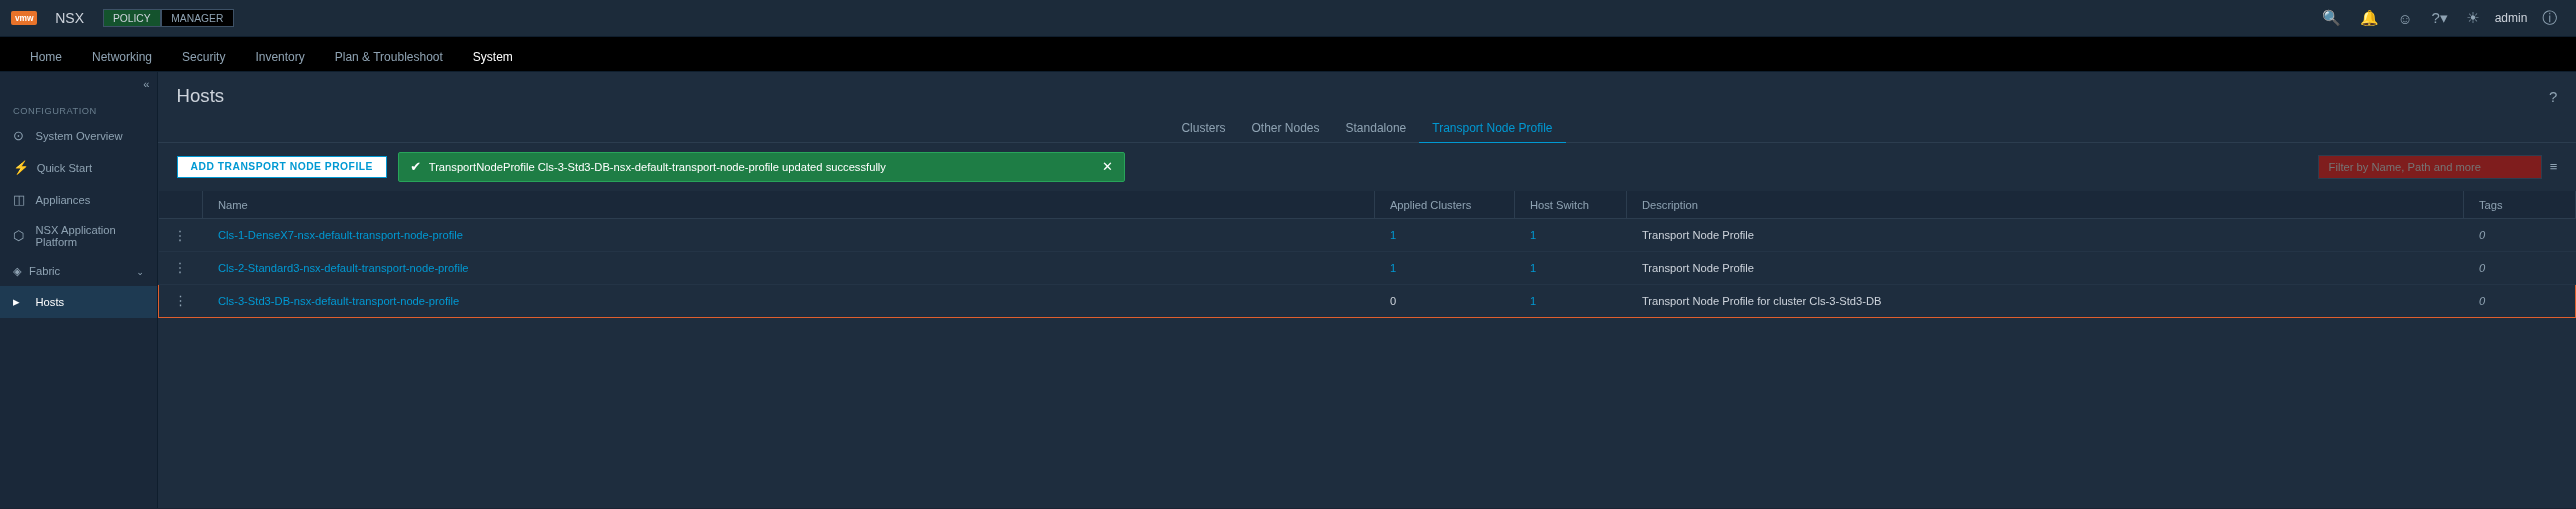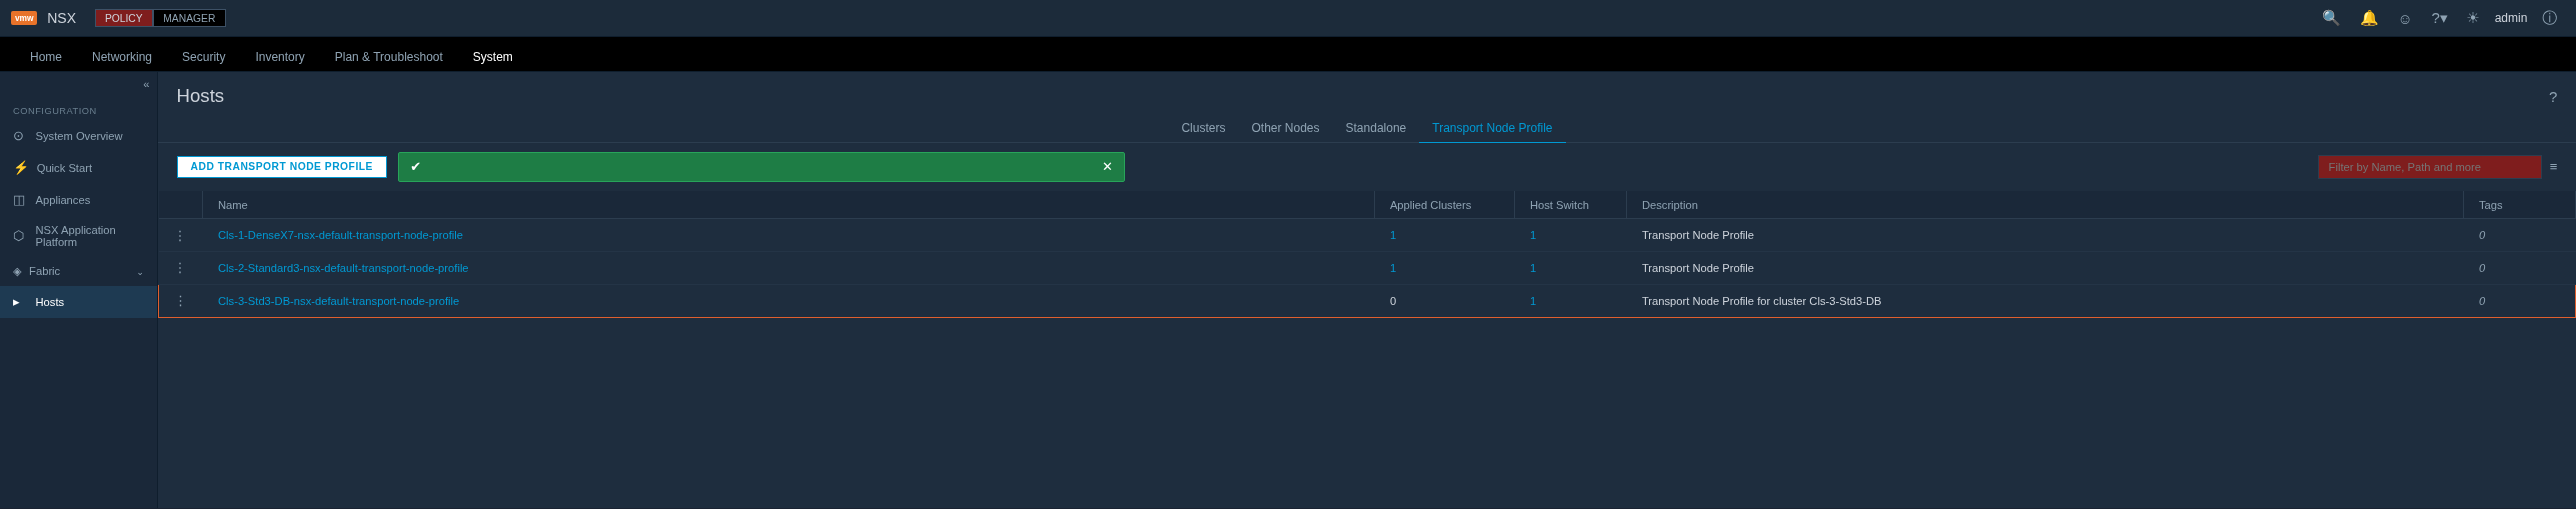--- a/index.html
+++ b/index.html
@@ -16,21 +16,21 @@
       background: #1c2b3a;
       height: 37px;
       display: flex;
       align-items: center;
       padding: 0 11.2px;
       border-bottom: 0.9px solid #0f1e2d;
     }
     .topbar-logo {
       display: flex;
       align-items: center;
-      gap: 10px;
+      gap: 18px;
       margin-right: 18.6px;
     }
     .vmware-icon {
       background: #e8732a;
       color: white;
       font-size: 8.4px;
       font-weight: bold;
       padding: 1.9px 3.7px;
       border-radius: 1.9px;
     }
@@ -43,21 +43,21 @@
     .topbar-icon-btn {
       background: none; border: none; color: #8fa3b3;
       font-size: 15px; cursor: pointer; padding: 3.7px 7.5px;
     }
     .topbar-user { color: #cdd3db; font-size: 12px; padding: 0 7.5px; }
     .policy-manager-btns { display: flex; margin-right: 7.5px; }
     .pm-btn {
       background: #000000; border: 0.9px solid #3d5166;
       color: #8fa3b3; font-size: 10.3px; padding: 2.8px 9.3px; cursor: pointer;
     }
-    .pm-btn.active { background: #7f1d1d; color: #cdd3db; }
+    .pm-btn.active { background: #14532d; color: #cdd3db; }
 
     
     .mainnav {
       background: #000000;
       height: 35px;
       display: flex;
       align-items: flex-end;
       padding: 0 15px;
       border-bottom: 1.9px solid #0f1e2d;
     }
@@ -328,20 +328,21 @@
       <span class="tab-item">Other Nodes</span>
       <span class="tab-item">Standalone</span>
       <span class="tab-item active">Transport Node Profile</span>
     </div>
 
     <div class="toolbar">
       <button class="add-btn">ADD TRANSPORT NODE PROFILE</button>
 
       <div class="success-banner">
         <span class="success-icon">✔</span>
+        <span>TransportNodeProfile Cls-3-Std3-DB-nsx-default-transport-node-profile updated successfully</span>
         <button class="success-close">✕</button>
       </div>
 
       <div class="filter-area">
         <input class="filter-input" type="text" placeholder="Filter by Name, Path and more" style="">
         <span class="filter-icon">≡</span>
       </div>
     </div>
 
     <div class="table-wrapper">

